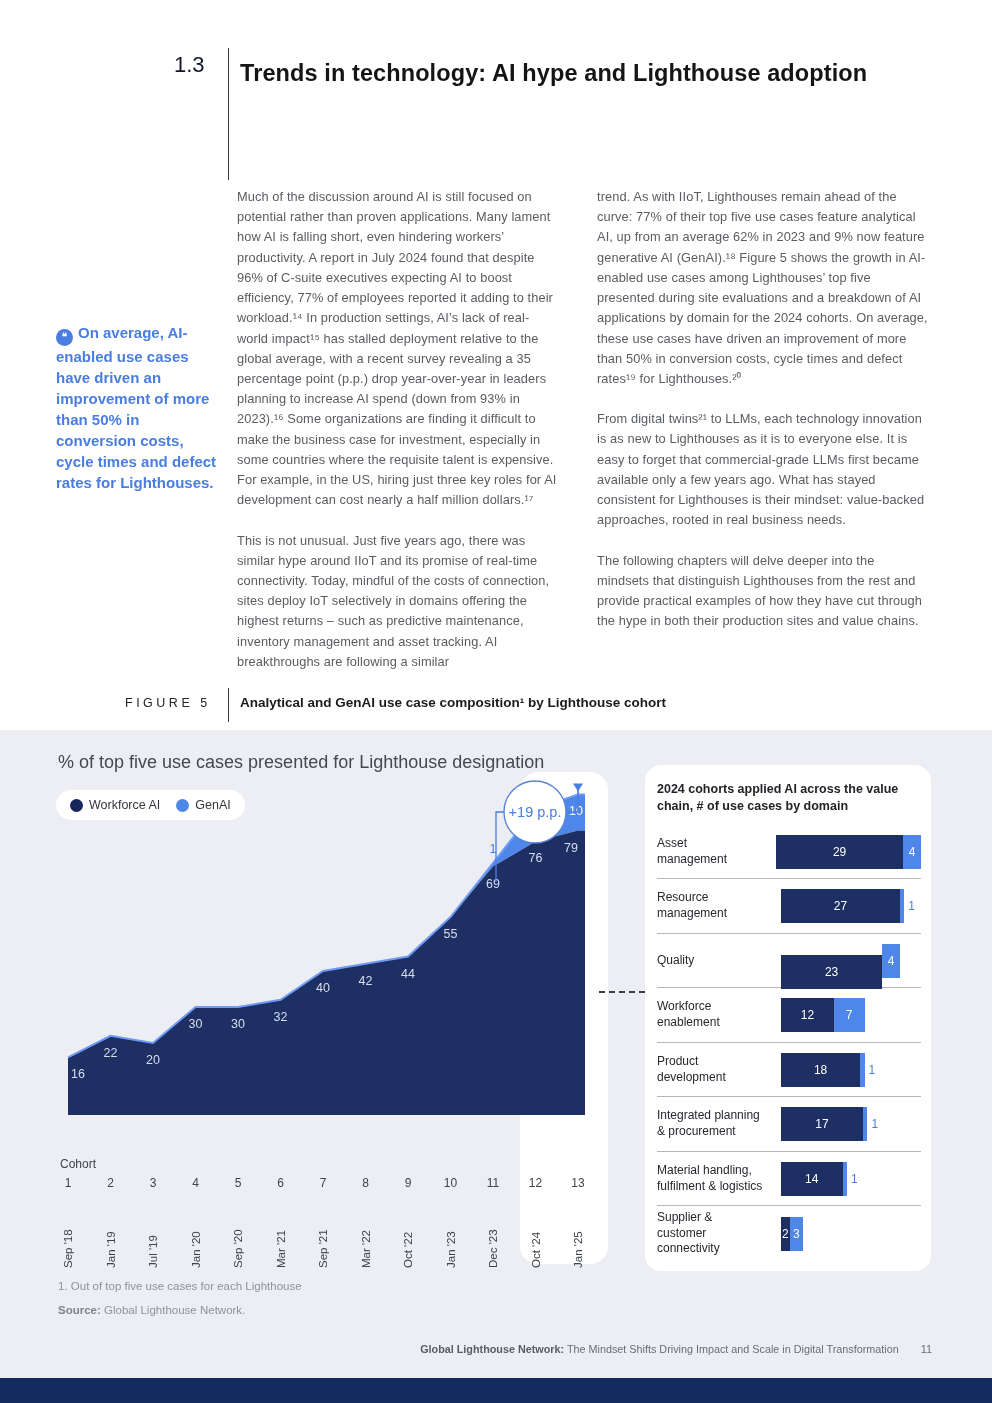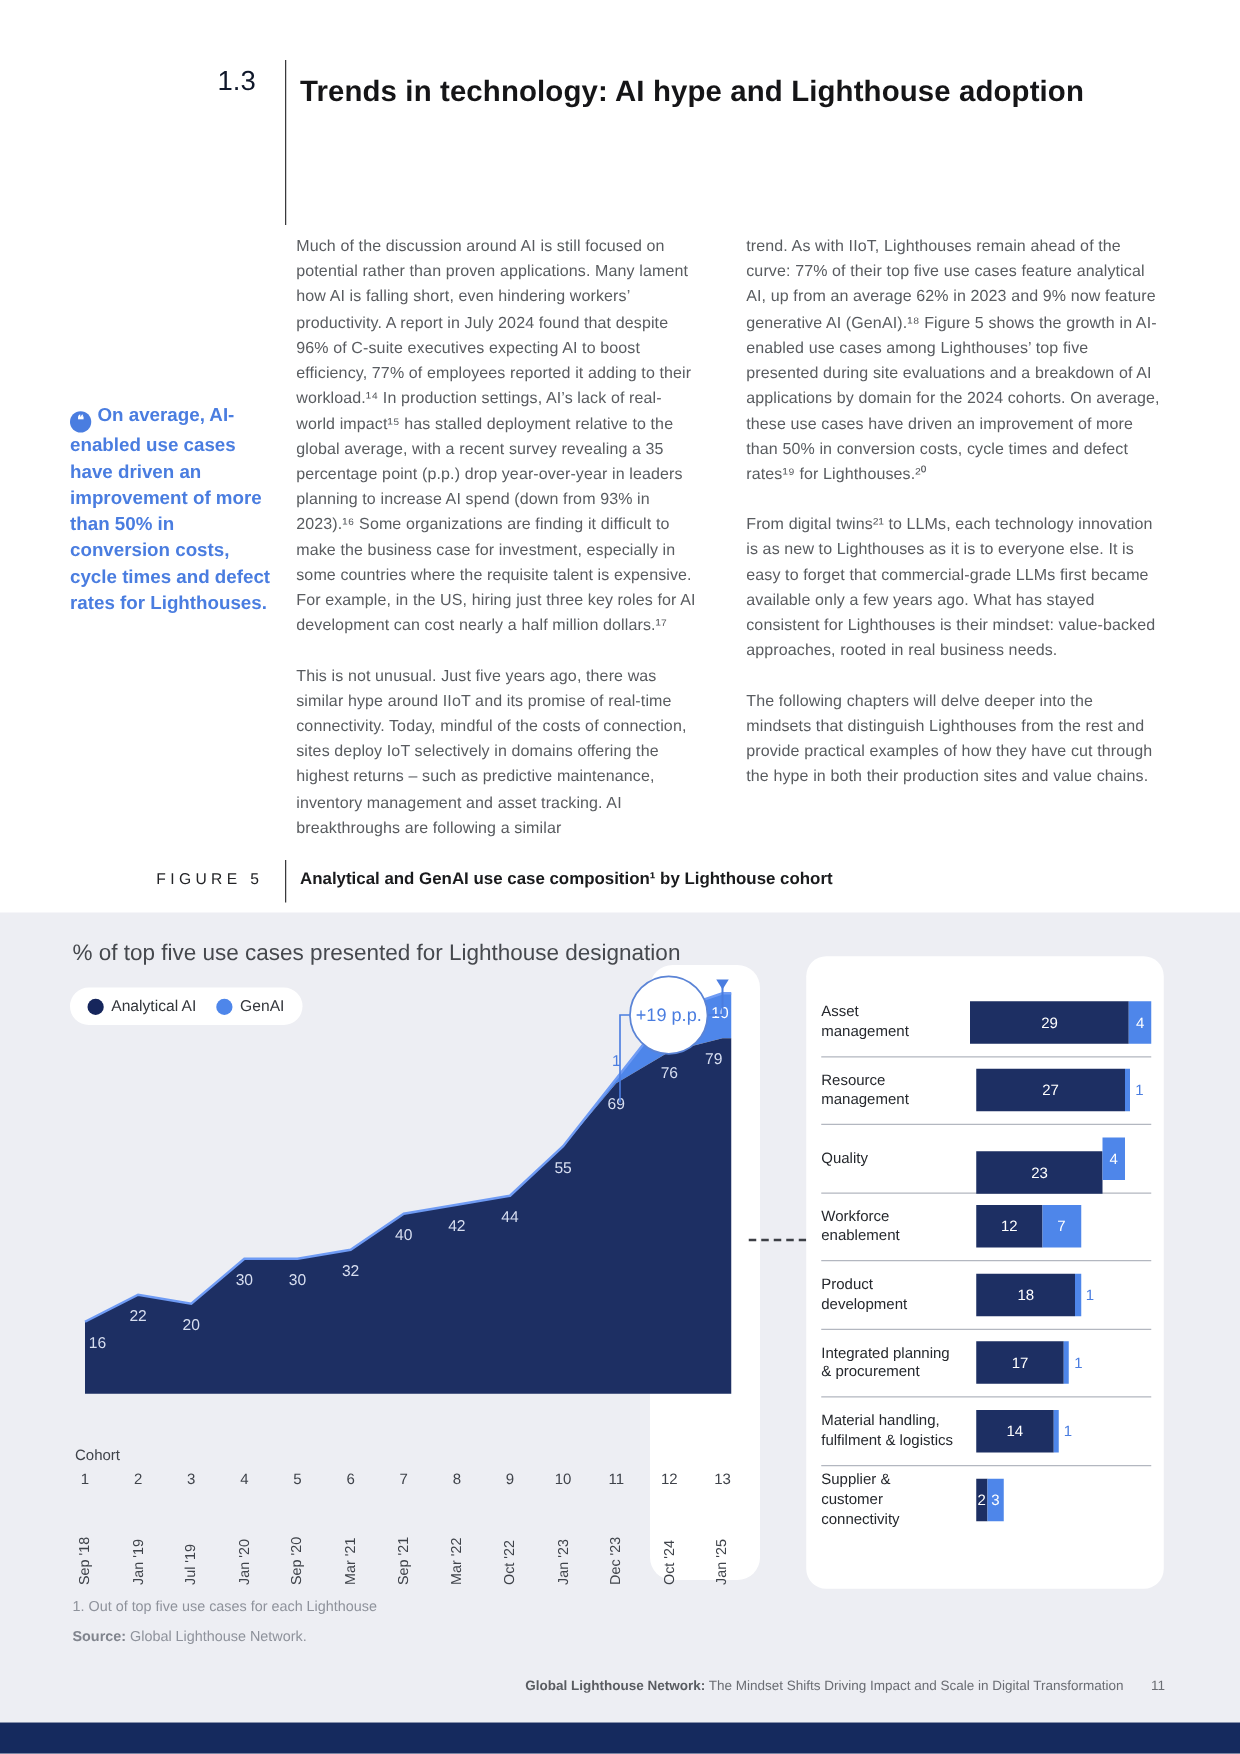--- a/index.html
+++ b/index.html
@@ -87,21 +87,21 @@
 <div class="fig-rule"></div>
 <div class="fig-caption">Analytical and GenAI use case composition¹ by Lighthouse cohort</div>
 
 <div class="chart-panel">
 
   <div class="chart-subtitle">% of top five use cases presented for Lighthouse designation</div>
 
   <div class="legend-pill">
     <span class="legend-item">
       <span class="dot" style="background:#16265c"></span>
-      <span>Analytical AI</span>
+      <span>Workforce AI</span>
     </span>
     <span class="legend-item">
       <span class="dot" style="background:#4e86ea"></span>
       <span>GenAI</span>
     </span>
   </div>
 
   <div class="highlight-pill"></div>
 
   <svg id="area-svg" width="545" height="400" viewBox="0 0 545 400">
@@ -157,20 +157,21 @@
       <div class="vdate" style="left: 485px;">Dec '23</div>
       <div class="cnum" style="left: 522.5px;">12</div>
       <div class="vdate" style="left: 527.5px;">Oct '24</div>
       <div class="cnum" style="left: 565px;">13</div>
       <div class="vdate" style="left: 570px;">Jan '25</div>
     </div>
 
   <div class="dash-connector"></div>
 
   <div class="bar-card">
+    <div class="bar-card-title">2024 cohorts applied AI across the value chain, # of use cases by domain</div>
     <div class="bar-rows" id="bar-rows">
         <div class="bar-row">
           <div class="bar-row-label">Asset management</div>
           <div class="bar-track">
             <div class="seg seg-a" style="width: 127.6px;">29</div>
             <div class="seg seg-g" style="width: 17.6px;">4</div>
           </div>
         </div>
         <div class="bar-row">
           <div class="bar-row-label">Resource management</div>
@@ -198,21 +199,21 @@
           <div class="bar-row-label">Product development</div>
           <div class="bar-track">
             <div class="seg seg-a" style="width: 79.2px;">18</div>
             <div class="seg seg-g" style="width: 4.4px;"></div>
             <span class="out-val">1</span>
           </div>
         </div>
         <div class="bar-row">
           <div class="bar-row-label">Integrated planning &amp; procurement</div>
           <div class="bar-track">
-            <div class="seg seg-a" style="width: 70px;">17</div>
+            <div class="seg seg-a" style="width: 82px;">17</div>
             <div class="seg seg-g" style="width: 4.4px;"></div>
             <span class="out-val">1</span>
           </div>
         </div>
         <div class="bar-row">
           <div class="bar-row-label">Material handling, fulfilment &amp; logistics</div>
           <div class="bar-track">
             <div class="seg seg-a" style="width: 61.6px;">14</div>
             <div class="seg seg-g" style="width: 4.4px;"></div>
             <span class="out-val">1</span>

